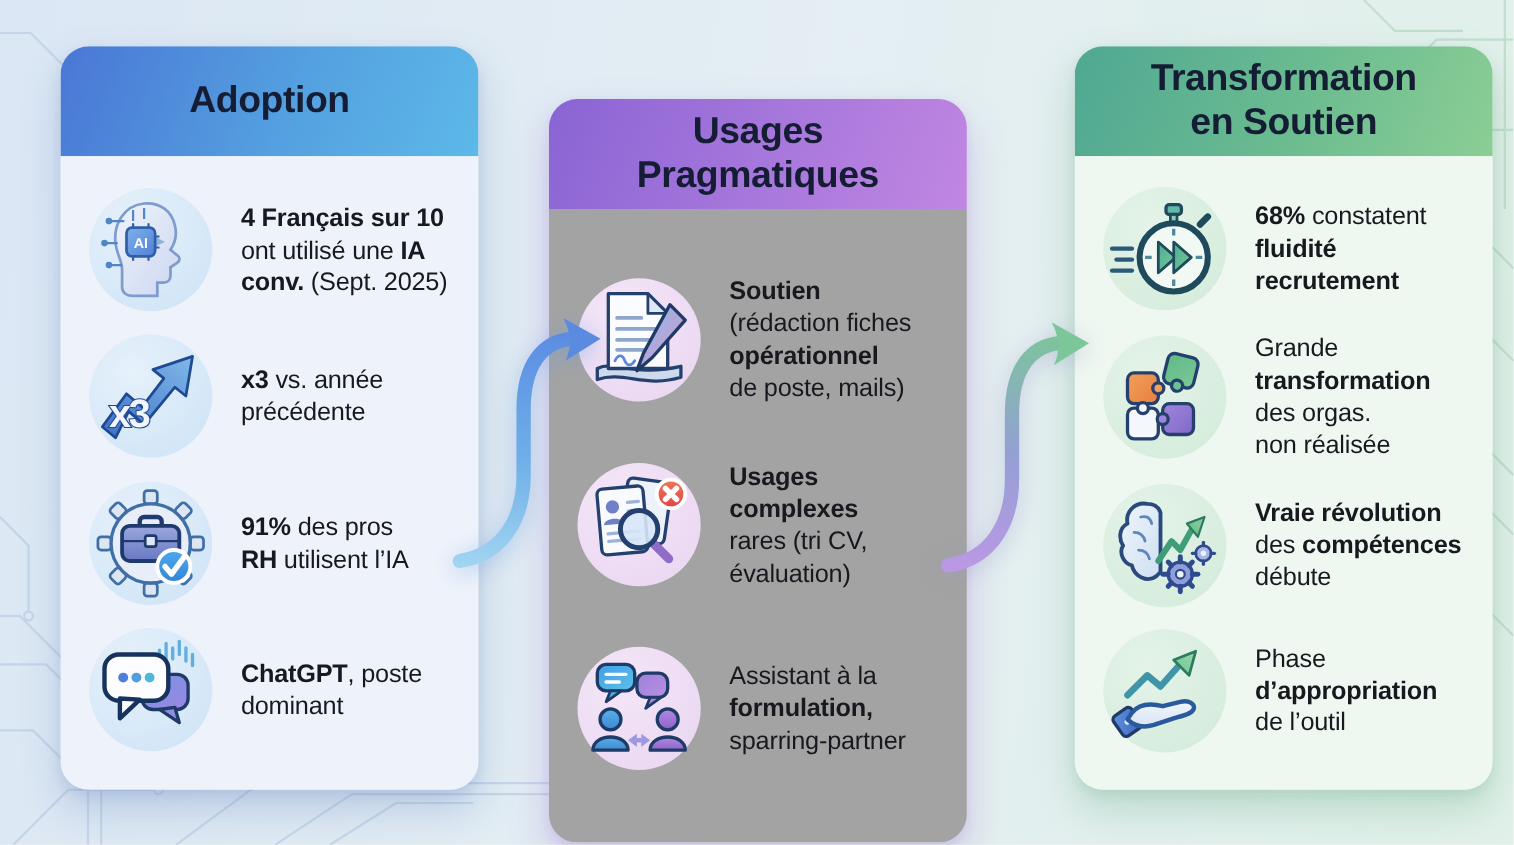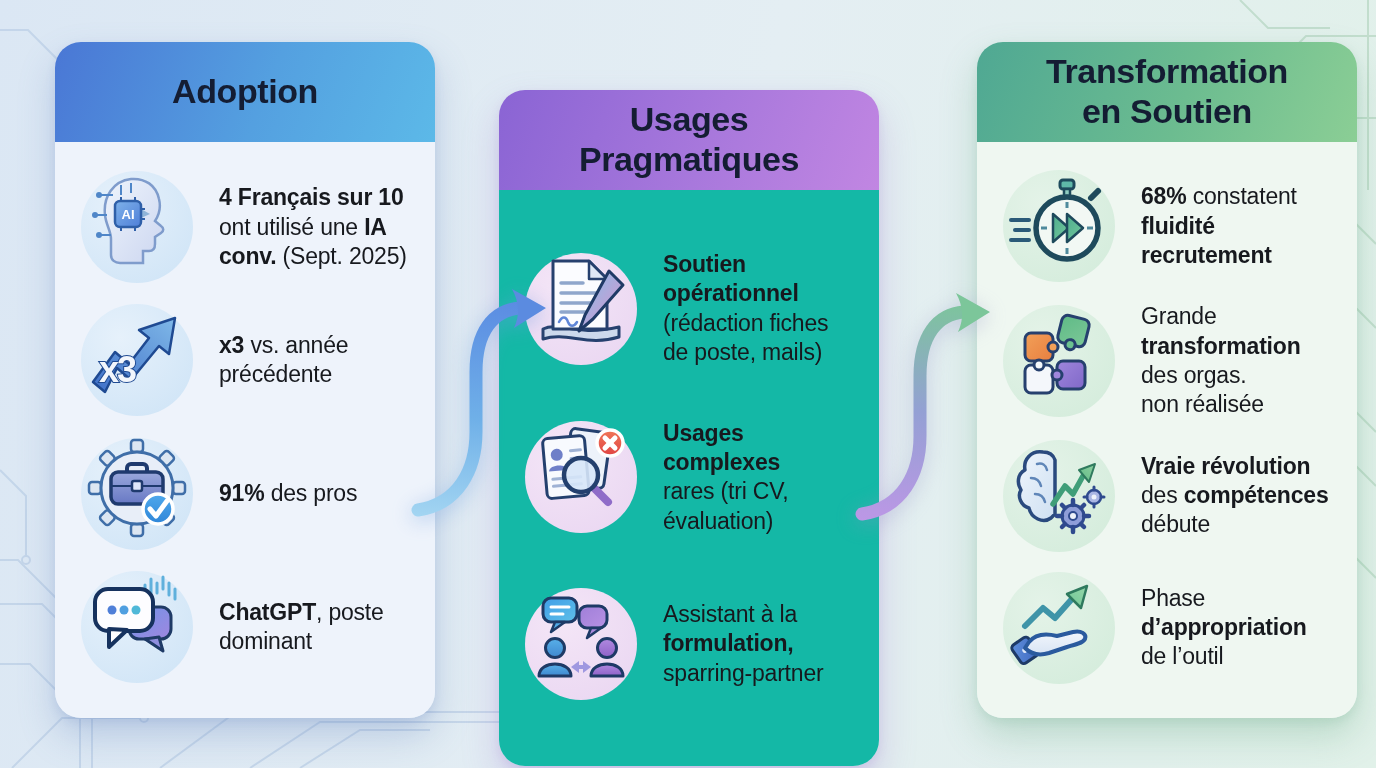--- a/index.html
+++ b/index.html
@@ -23,21 +23,21 @@
     font-size:34px;font-weight:700;color:#141d33;text-align:center;
     line-height:1.17;letter-spacing:-.4px;
   }
   .card-body{
     height:576px;display:flex;flex-direction:column;justify-content:space-evenly;
     padding:8px 14px 14px 26px;box-sizing:border-box;
   }
   .item-row{display:flex;align-items:center;gap:26px;}
   .icon-wrap{
     width:112px;height:112px;border-radius:50%;flex:none;
-    display:flex;justify-content:center;
+    display:flex;align-items:center;justify-content:center;
   }
   .icon-wrap svg{width:100px;height:100px;display:block;}
   .item-text{font-size:23px;line-height:1.27;color:#17191e;letter-spacing:-.2px;}
   .item-text .b{font-weight:700;}
   .flow-arrow{position:absolute;width:150px;height:255px;z-index:3;}
   #flow-arrow-1{left:398px;top:272px;filter:drop-shadow(0 4px 10px rgba(110,160,225,.45));}
   #flow-arrow-2{left:842px;top:276px;filter:drop-shadow(0 4px 10px rgba(150,150,200,.40));}
 </style>
 </head>
 <body>
@@ -171,20 +171,21 @@
           <rect x="40" y="26" width="20" height="12" rx="4" fill="none" stroke="#1f3a6e" stroke-width="4"></rect>
           <rect x="24" y="34" width="52" height="32" rx="7" fill="url(#gCase)" stroke="#1f3a6e" stroke-width="3.5"></rect>
           <line x1="25" y1="48" x2="75" y2="48" stroke="#1f3a6e" stroke-width="2"></line>
           <rect x="45" y="43" width="10" height="10" rx="2" fill="#dfe6f8" stroke="#1f3a6e" stroke-width="2.5"></rect>
           <circle cx="71" cy="71" r="15" fill="url(#gCheck)" stroke="#ffffff" stroke-width="3.5"></circle>
           <path d="M63 71 L69 78 L80 63" stroke="#ffffff" stroke-width="5" fill="none" stroke-linecap="round" stroke-linejoin="round"></path>
         </svg>
       </div>
       <div class="item-text">
           <div><span class="b">91%</span><span> des pros</span></div>
+          <div><span class="b">RH</span><span> utilisent l’IA</span></div>
         </div>
     </div>
 
     <div class="item-row">
       <div class="icon-wrap" style="background:radial-gradient(circle at 35% 30%,#e6f1fb,#cde3f6)">
         <svg viewBox="0 0 100 100">
           <defs>
             <linearGradient id="gBub" x1="0" y1="0" x2="1" y2="1">
               <stop offset="0" stop-color="#6f96e8"></stop>
                 <stop offset="1" stop-color="#9f86e0"></stop>
@@ -215,21 +216,21 @@
   </div>
 </section>
 
 <section class="card card-usages">
   <header class="card-header" style="background:linear-gradient(112deg,#8a64d4 0%,#a878dc 55%,#c186e2 100%)">
     <div class="card-title">
       <div>Usages</div>
       <div>Pragmatiques</div>
     </div>
   </header>
-  <div class="card-body" style="background:#14b8a6">
+  <div class="card-body" style="background:#a3a3a3">
 
     <div class="item-row">
       <div class="icon-wrap" style="background:radial-gradient(circle at 35% 30%,#f4e6f7,#e9d5f1)">
         <svg viewBox="0 0 100 100">
           <defs>
             <linearGradient id="gPen" x1="0" y1="0" x2="1" y2="1">
               <stop offset="0" stop-color="#7fc2ea"></stop>
                 <stop offset="1" stop-color="#e090cc"></stop>
             </linearGradient>
           </defs>
@@ -242,22 +243,22 @@
             <line x1="30" y1="50" x2="66" y2="50"></line>
               <line x1="30" y1="59" x2="58" y2="59"></line>
           </g>
           <path d="M28 69 c3 -6 7 -6 9 0 c2 5 6 5 9 0" stroke="#5f86d8" stroke-width="2.5" fill="none" stroke-linecap="round"></path>
           <polygon points="78,18 92,32 62,66 48,78 54,62" fill="url(#gPen)" stroke="#1f3a66" stroke-width="3" stroke-linejoin="round"></polygon>
           <line x1="54" y1="62" x2="48" y2="78" stroke="#1f3a66" stroke-width="2"></line>
         </svg>
       </div>
       <div class="item-text">
           <div><span class="b">Soutien</span></div>
+          <div><span>(rédaction fiches</span></div>
           <div><span class="b">opérationnel</span></div>
-          <div><span>(rédaction fiches</span></div>
           <div><span>de poste, mails)</span></div>
         </div>
     </div>
 
     <div class="item-row">
       <div class="icon-wrap" style="background:radial-gradient(circle at 35% 30%,#f4e6f7,#e9d5f1)">
         <svg viewBox="0 0 100 100">
           <defs>
             <linearGradient id="gX" x1="0" y1="0" x2="0" y2="1">
               <stop offset="0" stop-color="#f07858"></stop>

